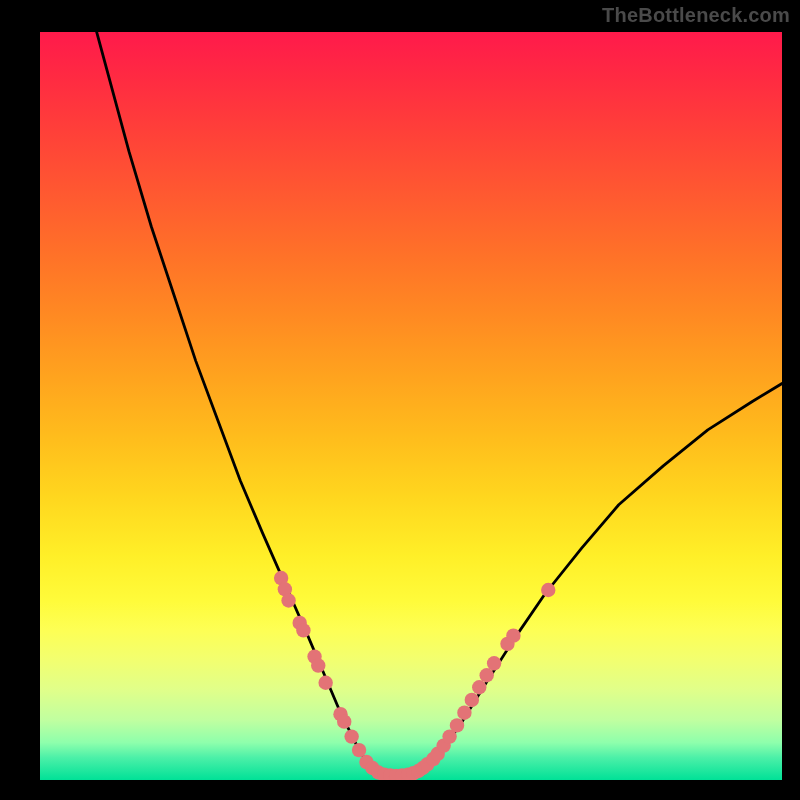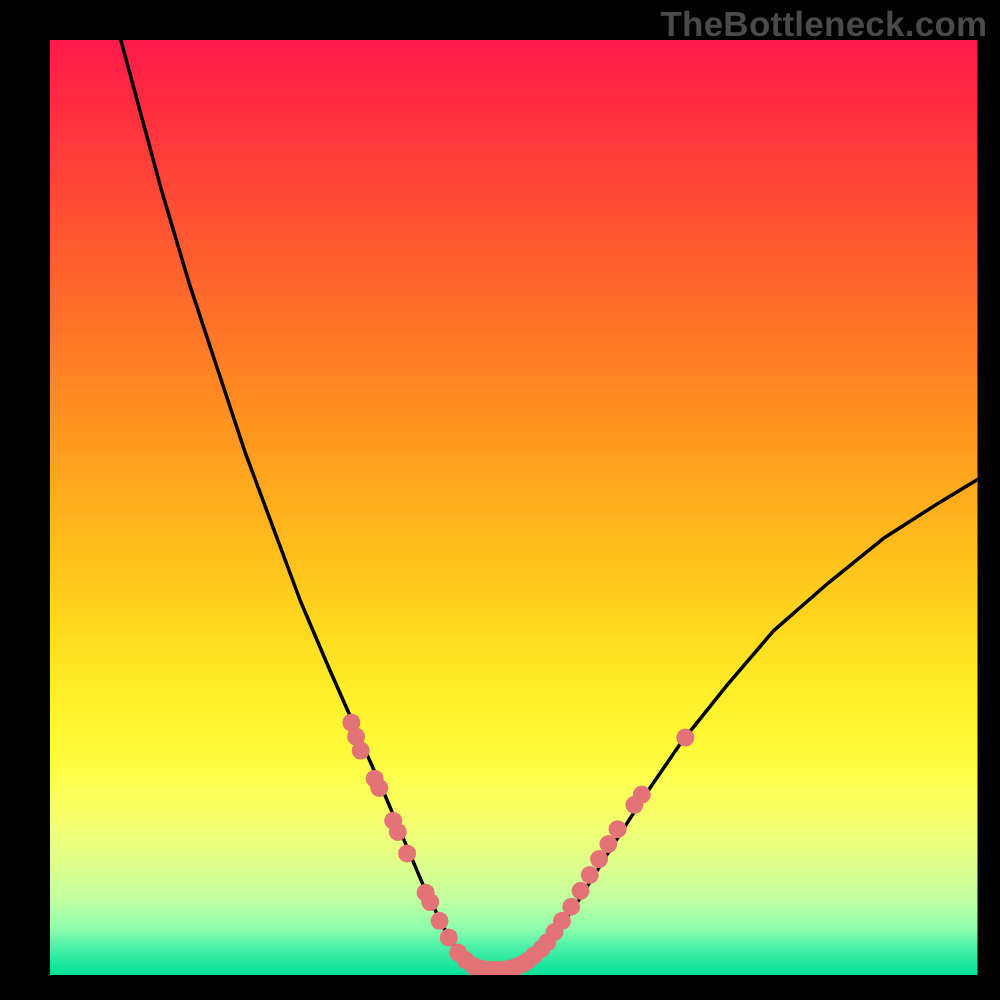--- a/index.html
+++ b/index.html
@@ -15,21 +15,21 @@
     position: relative;
     width: 800px;
     height: 800px;
     background: #000;
   }
   .watermark {
     position: absolute;
     top: 4px;
     right: 10px;
     color: #4a4a4a;
-    font-size: 28px;
+    font-size: 20px;
     font-weight: 600;
     letter-spacing: 0.2px;
     z-index: 30;
     user-select: none;
   }
   
   .plot {
     position: absolute;
     background: linear-gradient(to bottom,
       #ff1a4b 0%,

